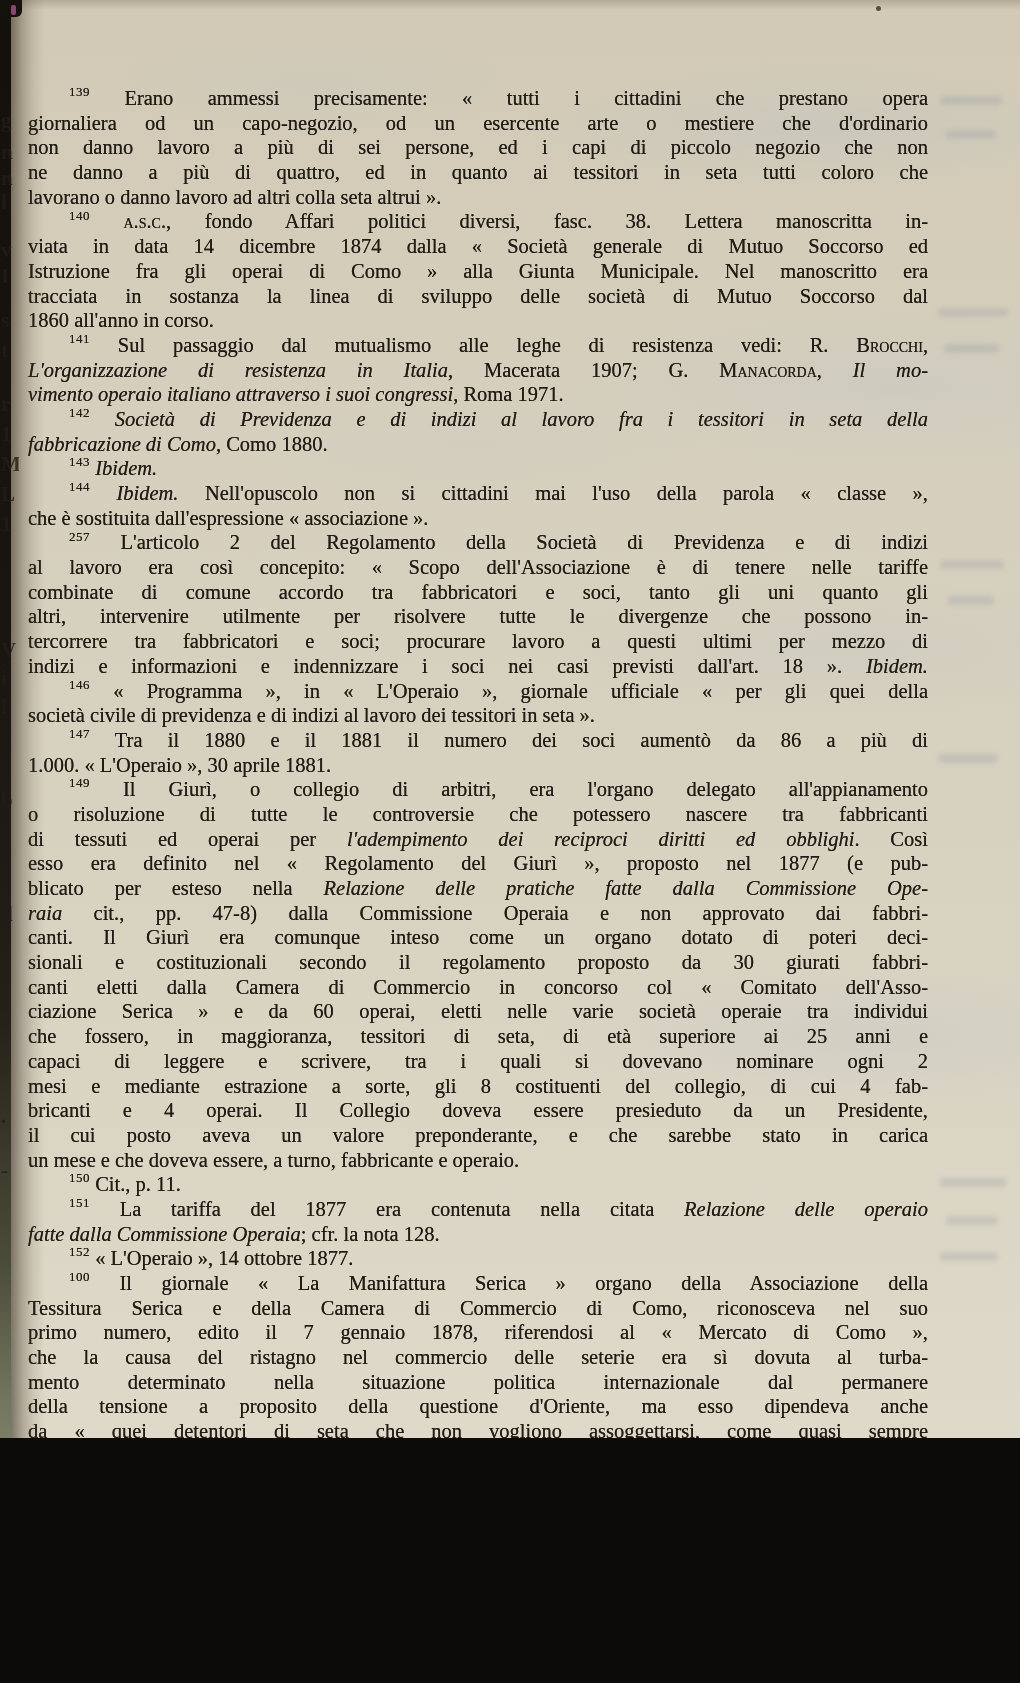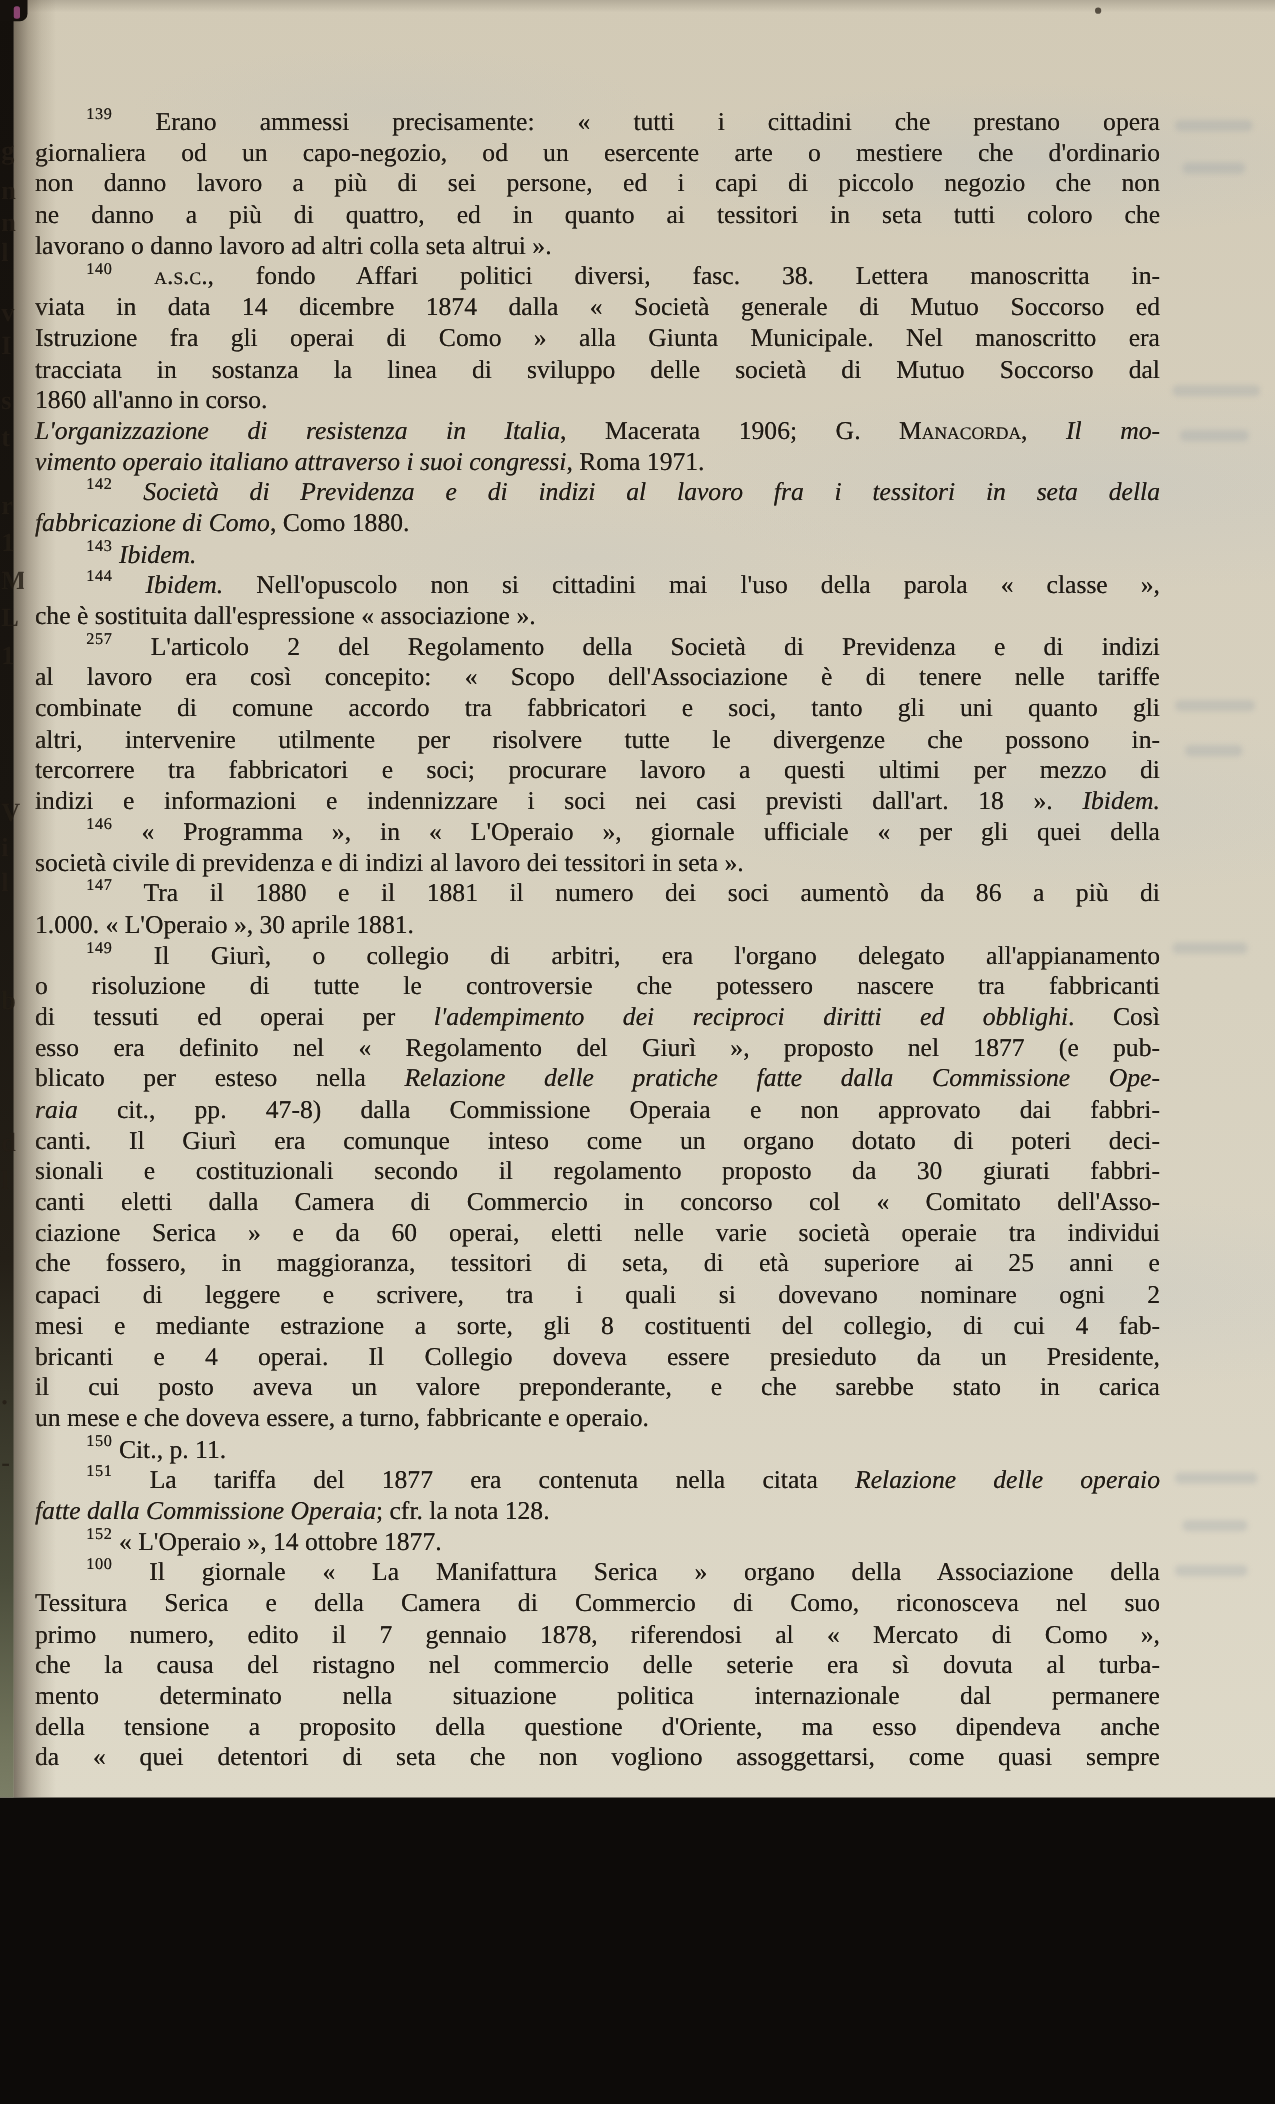--- a/index.html
+++ b/index.html
@@ -107,21 +107,22 @@
       <div class="line jst ind"><sup class="noteref">139</sup><span class="r"> Erano ammessi precisamente: « tutti i cittadini che prestano opera</span></div>
       <div class="line jst"><span class="r">giornaliera od un capo-negozio, od un esercente arte o mestiere che d'ordinario</span></div>
       <div class="line jst"><span class="r">non danno lavoro a più di sei persone, ed i capi di piccolo negozio che non</span></div>
       <div class="line jst"><span class="r">ne danno a più di quattro, ed in quanto ai tessitori in seta tutti coloro che</span></div>
       <div class="line"><span class="r">lavorano o danno lavoro ad altri colla seta altrui ».</span></div>
       <div class="line jst ind"><sup class="noteref">140</sup><span class="sc"> a.s.c.,</span><span class="r"> fondo Affari politici diversi, fasc. 38. Lettera manoscritta in-</span></div>
       <div class="line jst"><span class="r">viata in data 14 dicembre 1874 dalla « Società generale di Mutuo Soccorso ed</span></div>
       <div class="line jst"><span class="r">Istruzione fra gli operai di Como » alla Giunta Municipale. Nel manoscritto era</span></div>
       <div class="line jst"><span class="r">tracciata in sostanza la linea di sviluppo delle società di Mutuo Soccorso dal</span></div>
       <div class="line"><span class="r">1860 all'anno in corso.</span></div>
-      <div class="line jst"><span class="i">L'organizzazione di resistenza in Italia</span><span class="r">, Macerata 1906; G. </span><span class="sc">Manacorda</span><span class="r">, </span><span class="i">Il mo-</span></div>
+      <div class="line jst ind"><sup class="noteref">141</sup><span class="r"> Sul passaggio dal mutualismo alle leghe di resistenza vedi: R. </span><span class="sc">Brocchi</span><span class="r">,</span></div>
+      <div class="line jst"><span class="i">L'organizzazione di resistenza in Italia</span><span class="r">, Macerata 1907; G. </span><span class="sc">Manacorda</span><span class="r">, </span><span class="i">Il mo-</span></div>
       <div class="line"><span class="i">vimento operaio italiano attraverso i suoi congressi</span><span class="r">, Roma 1971.</span></div>
       <div class="line jst ind"><sup class="noteref">142</sup><span class="i"> Società di Previdenza e di indizi al lavoro fra i tessitori in seta della</span></div>
       <div class="line"><span class="i">fabbricazione di Como</span><span class="r">, Como 1880.</span></div>
       <div class="line ind"><sup class="noteref">143</sup><span class="i"> Ibidem.</span></div>
       <div class="line jst ind"><sup class="noteref">144</sup><span class="i"> Ibidem.</span><span class="r"> Nell'opuscolo non si cittadini mai l'uso della parola « classe »,</span></div>
       <div class="line"><span class="r">che è sostituita dall'espressione « associazione ».</span></div>
       <div class="line jst ind"><sup class="noteref">257</sup><span class="r"> L'articolo 2 del Regolamento della Società di Previdenza e di indizi</span></div>
       <div class="line jst"><span class="r">al lavoro era così concepito: « Scopo dell'Associazione è di tenere nelle tariffe</span></div>
       <div class="line jst"><span class="r">combinate di comune accordo tra fabbricatori e soci, tanto gli uni quanto gli</span></div>
       <div class="line jst"><span class="r">altri, intervenire utilmente per risolvere tutte le divergenze che possono in-</span></div>

